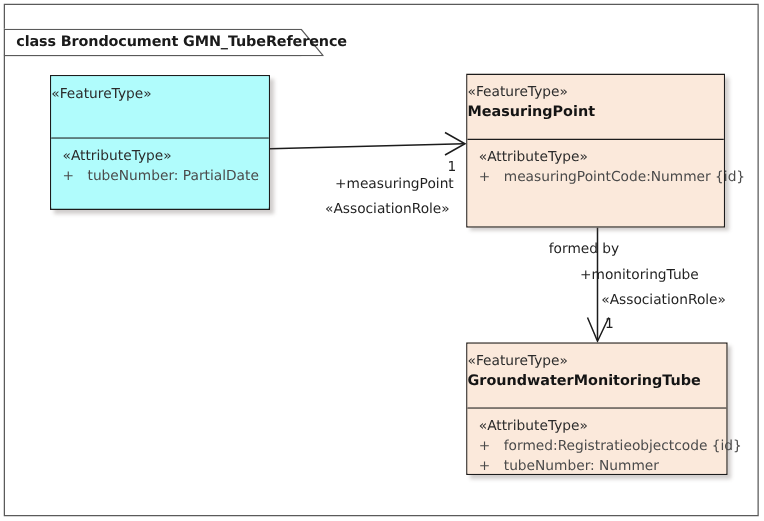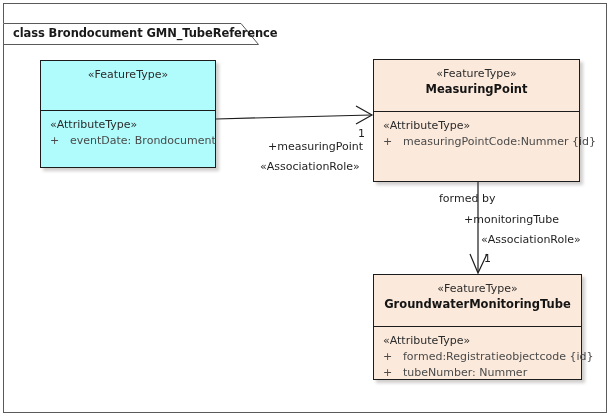--- a/index.html
+++ b/index.html
@@ -61,21 +61,20 @@
   
   .uml-class {
     position: absolute;
     box-sizing: border-box;
     border: 1.5px solid #1c1c1c;
     box-shadow: 3px 3px 3px rgba(90, 80, 75, 0.28);
   }
   .uml-class .name-compartment {
     box-sizing: border-box;
     border-bottom: 1.5px solid #1c1c1c;
-    text-align: center;
     padding-top: 6px;
     padding-bottom: 5px;
   }
   .uml-class .stereotype {
     font-size: 11px;
     color: #2b2b2b;
     line-height: 15px;
     white-space: nowrap;
   }
   .uml-class .class-name {
@@ -171,21 +170,21 @@
   </svg>
 
   <div class="uml-class theme-cyan" style="left:40px; top:60px; width:176px; height:108px;">
     <div class="name-compartment" style="height:50px;">
       <div class="stereotype">«FeatureType»</div>
     </div>
     <div class="attr-compartment" style="height:55px;">
       <div class="attr-stereotype">«AttributeType»</div>
       <div class="attr-row">
         <span class="attr-vis">+</span>
-        <span class="attr-text">eventDate: Brondocument</span>
+        <span class="attr-text">tubeNumber: PartialDate</span>
       </div>
     </div>
   </div>
 
   <div class="uml-class theme-peach" style="left:373px; top:59px; width:207px; height:123px;">
     <div class="name-compartment" style="height:52px;">
       <div class="stereotype">«FeatureType»</div>
       <div class="class-name">MeasuringPoint</div>
     </div>
     <div class="attr-compartment" style="height:69px;">

